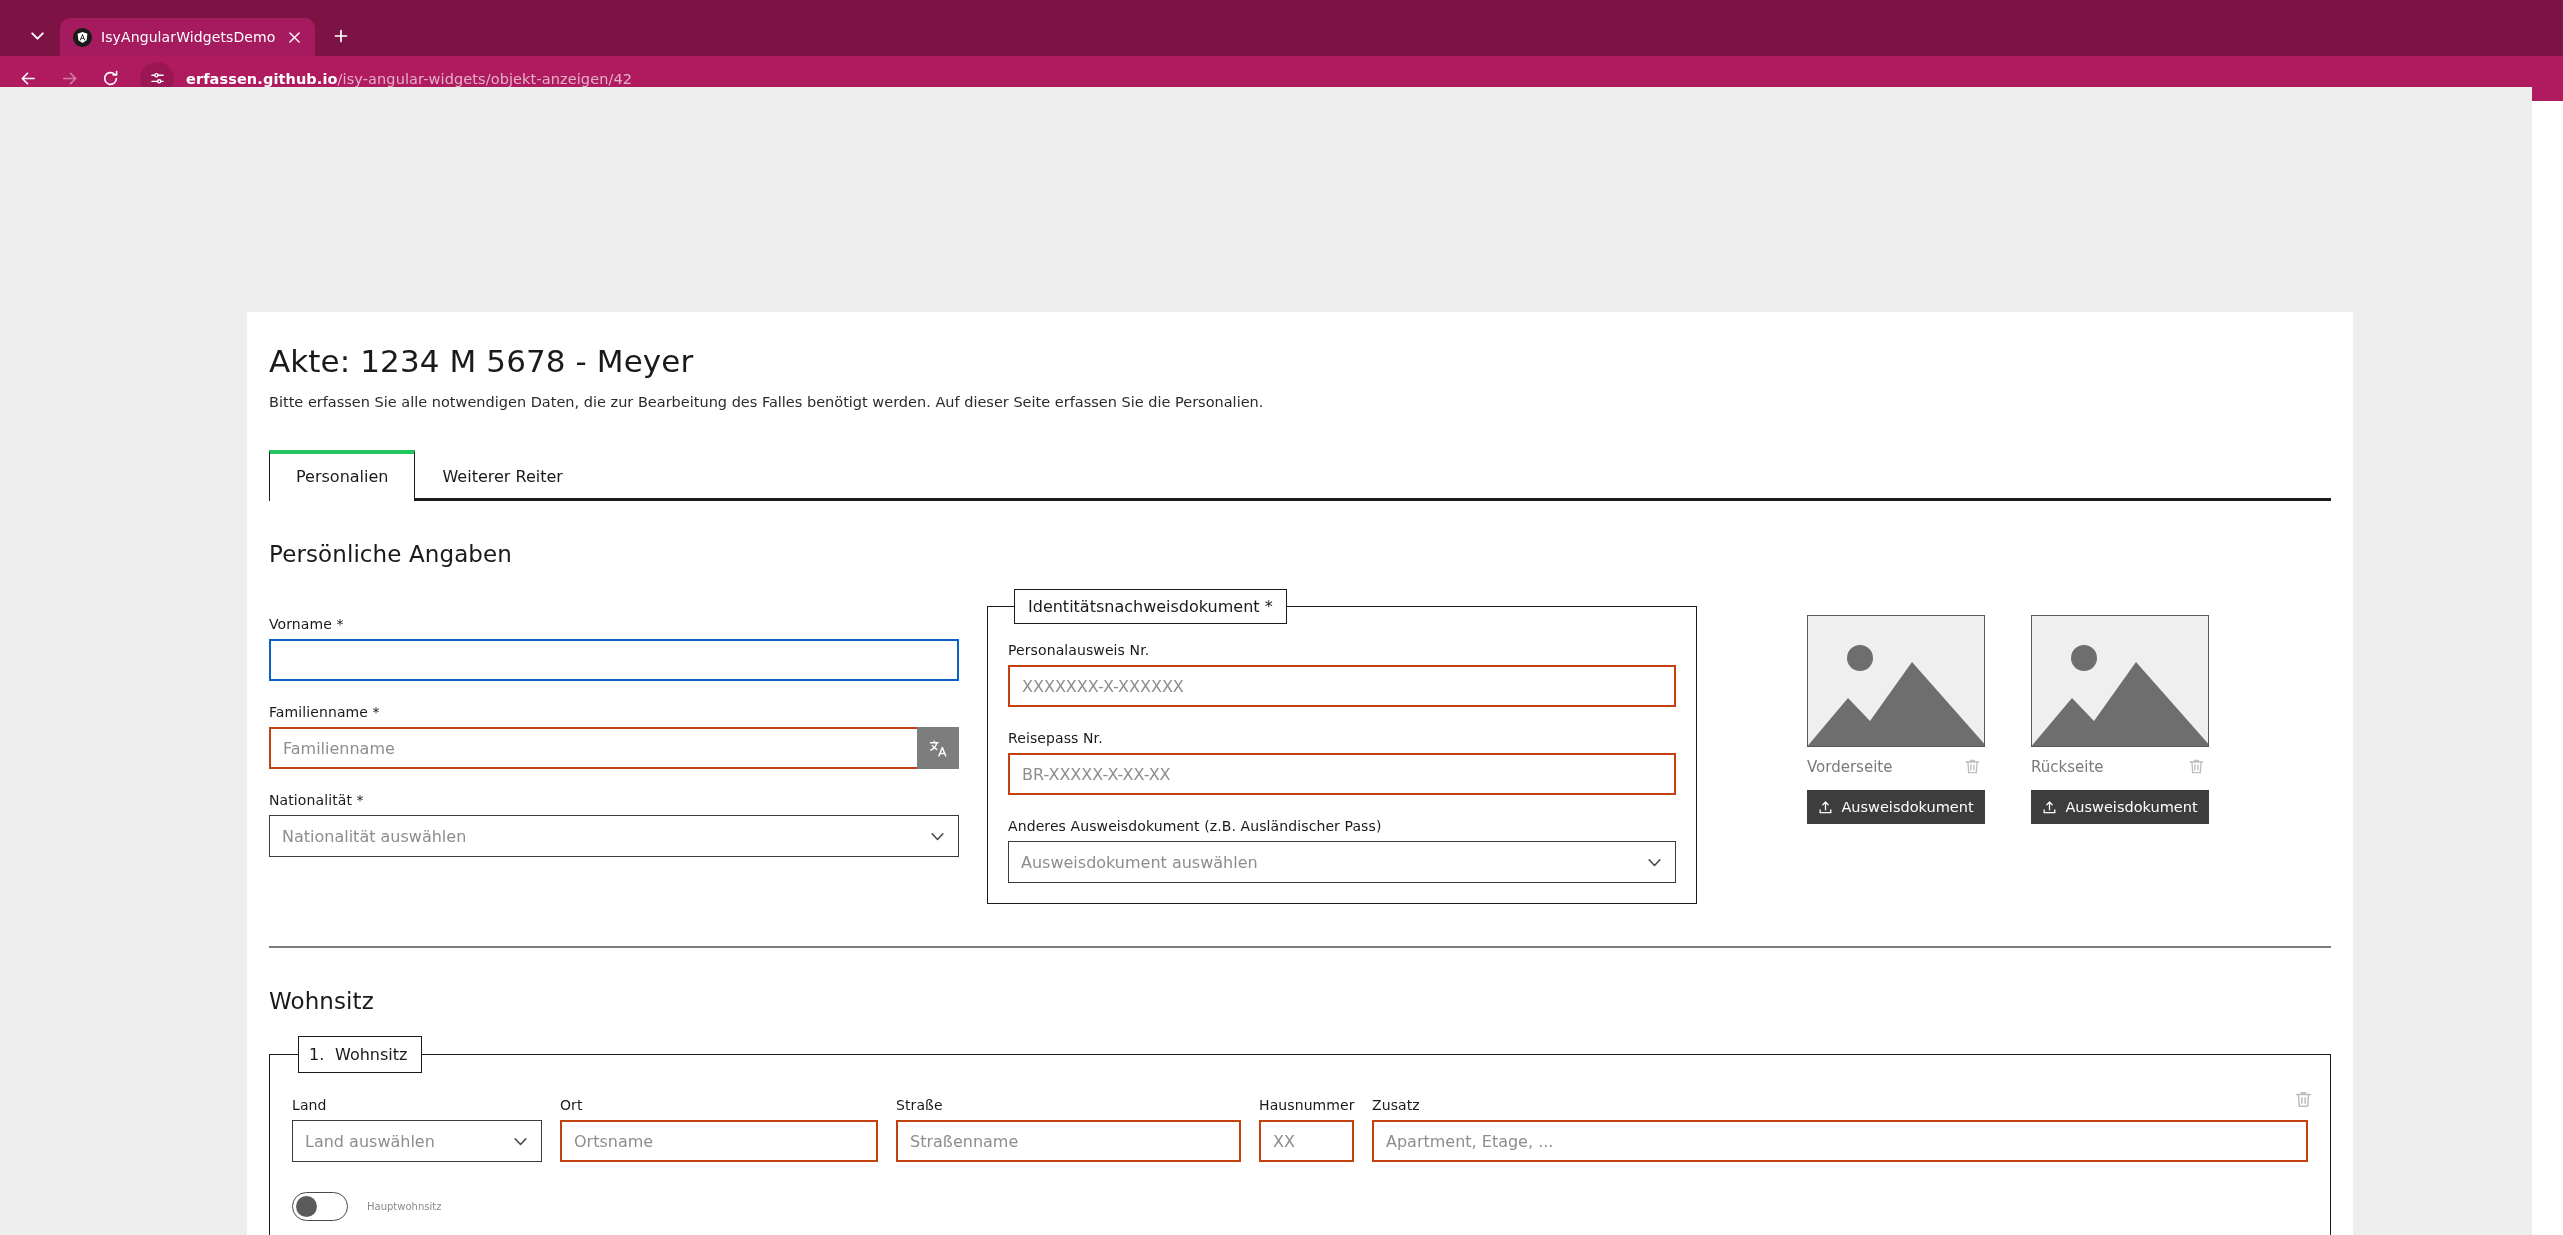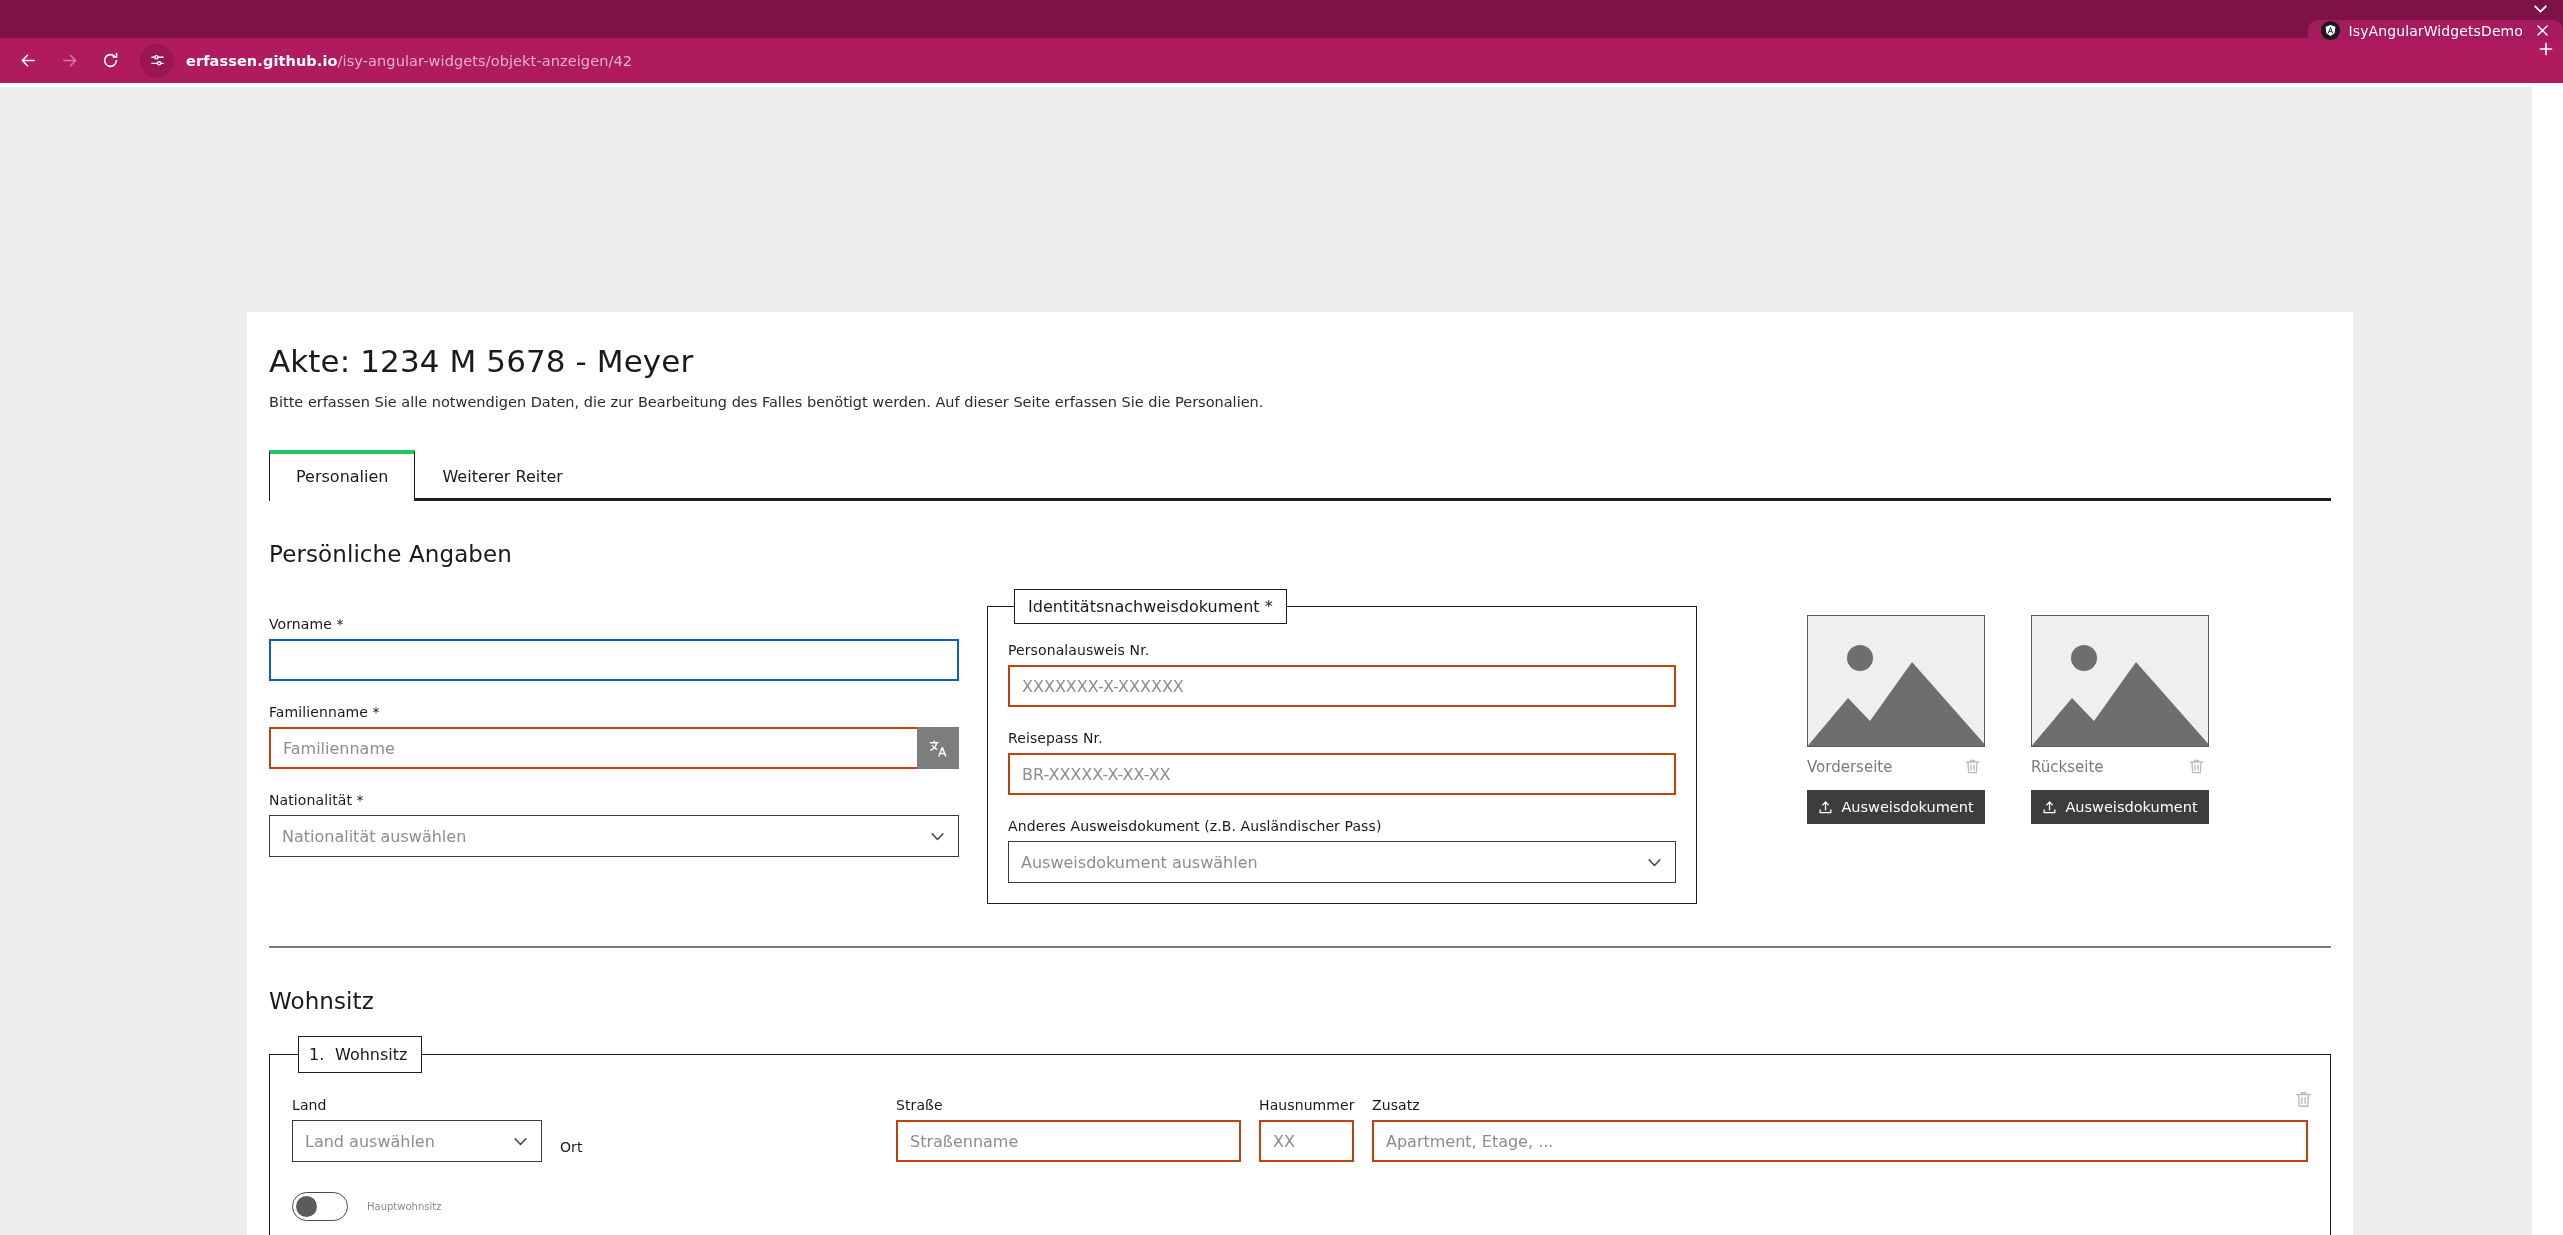--- a/index.html
+++ b/index.html
@@ -6,22 +6,22 @@
   html, body {
     width: 2563px; height: 1235px;
     font-family: "DejaVu Sans", "Liberation Sans", sans-serif;
     background: #ffffff; overflow: hidden;
   }
 
   
   .browser { width: 2563px; height: 1235px; position: relative; }
 
   .tabstrip {
-    height: 38px; background: #7d1244;
-    display: flex; align-items: flex-end; padding-left: 14px; position: relative; flex-direction: column;
+    height: 56px; background: #7d1244;
+    display: flex; align-items: flex-end; padding-left: 14px; position: relative;
   }
   .tab-menu-btn {
     width: 46px; height: 36px; margin-bottom: 3px;
     display: flex; align-items: center; justify-content: center;
     border-radius: 8px; cursor: pointer;
   }
   .tab-menu-btn svg { width: 17px; height: 17px; }
   .tab {
     height: 38px; min-width: 200px; max-width: 260px;
     background: #a61a5f; border-radius: 10px 10px 0 0;
@@ -435,20 +435,21 @@
                 <span>Land auswählen</span>
                 <svg class="chev" viewBox="0 0 16 16">
                   <path d="M3 6l5 5.2L13 6" fill="none" stroke="#4a4a4a" stroke-width="1.4" stroke-linecap="round" stroke-linejoin="round"></path>
                 </svg>
               </div>
             </div>
 
 
             <div class="field addr-f-ort">
               <label class="field-label">Ort</label>
+              <input class="input-box" type="text" value="" placeholder="Ortsname" style="">
             </div>
 
             <div class="field addr-f-str">
               <label class="field-label">Straße</label>
               <input class="input-box" type="text" value="" placeholder="Straßenname" style="">
             </div>
 
             <div class="field addr-f-hnr">
               <label class="field-label">Hausnummer</label>
               <input class="input-box" type="text" value="" placeholder="XX" style="">

